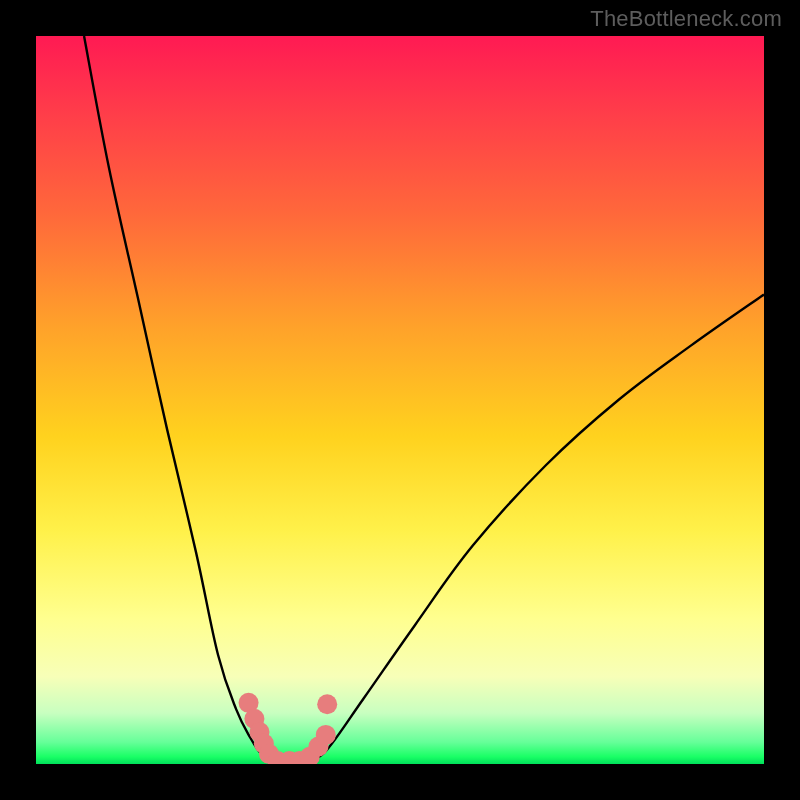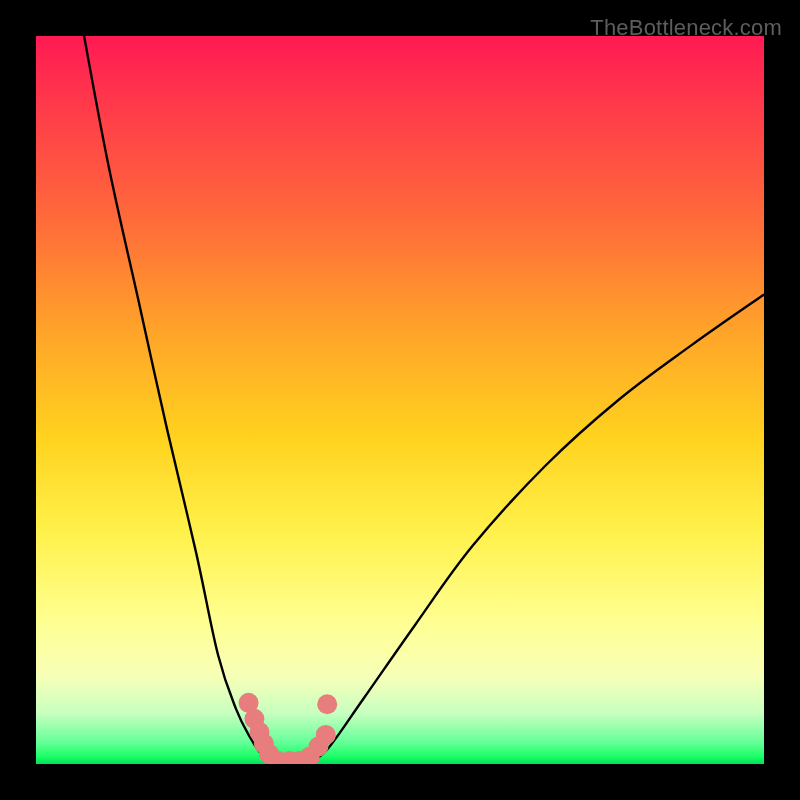--- a/index.html
+++ b/index.html
@@ -71,14 +71,14 @@
           <circle cx="241.70" cy="725.09" r="10" fill="#e77d7d"></circle>
           <circle cx="253.34" cy="725.09" r="10" fill="#e77d7d"></circle>
           <circle cx="263.54" cy="725.09" r="10" fill="#e77d7d"></circle>
           <circle cx="273.73" cy="720.72" r="10" fill="#e77d7d"></circle>
           <circle cx="282.46" cy="710.53" r="10" fill="#e77d7d"></circle>
           <circle cx="289.74" cy="698.88" r="10" fill="#e77d7d"></circle>
           <circle cx="291.20" cy="668.30" r="10" fill="#e77d7d"></circle>
         </g>
     </svg>
   </div>
-  <div class="watermark" style="right:18px; top:15px;">TheBottleneck.com</div>
+  <div class="watermark" style="right:18px; top:6px;">TheBottleneck.com</div>
 </div>
 
 </body></html>

